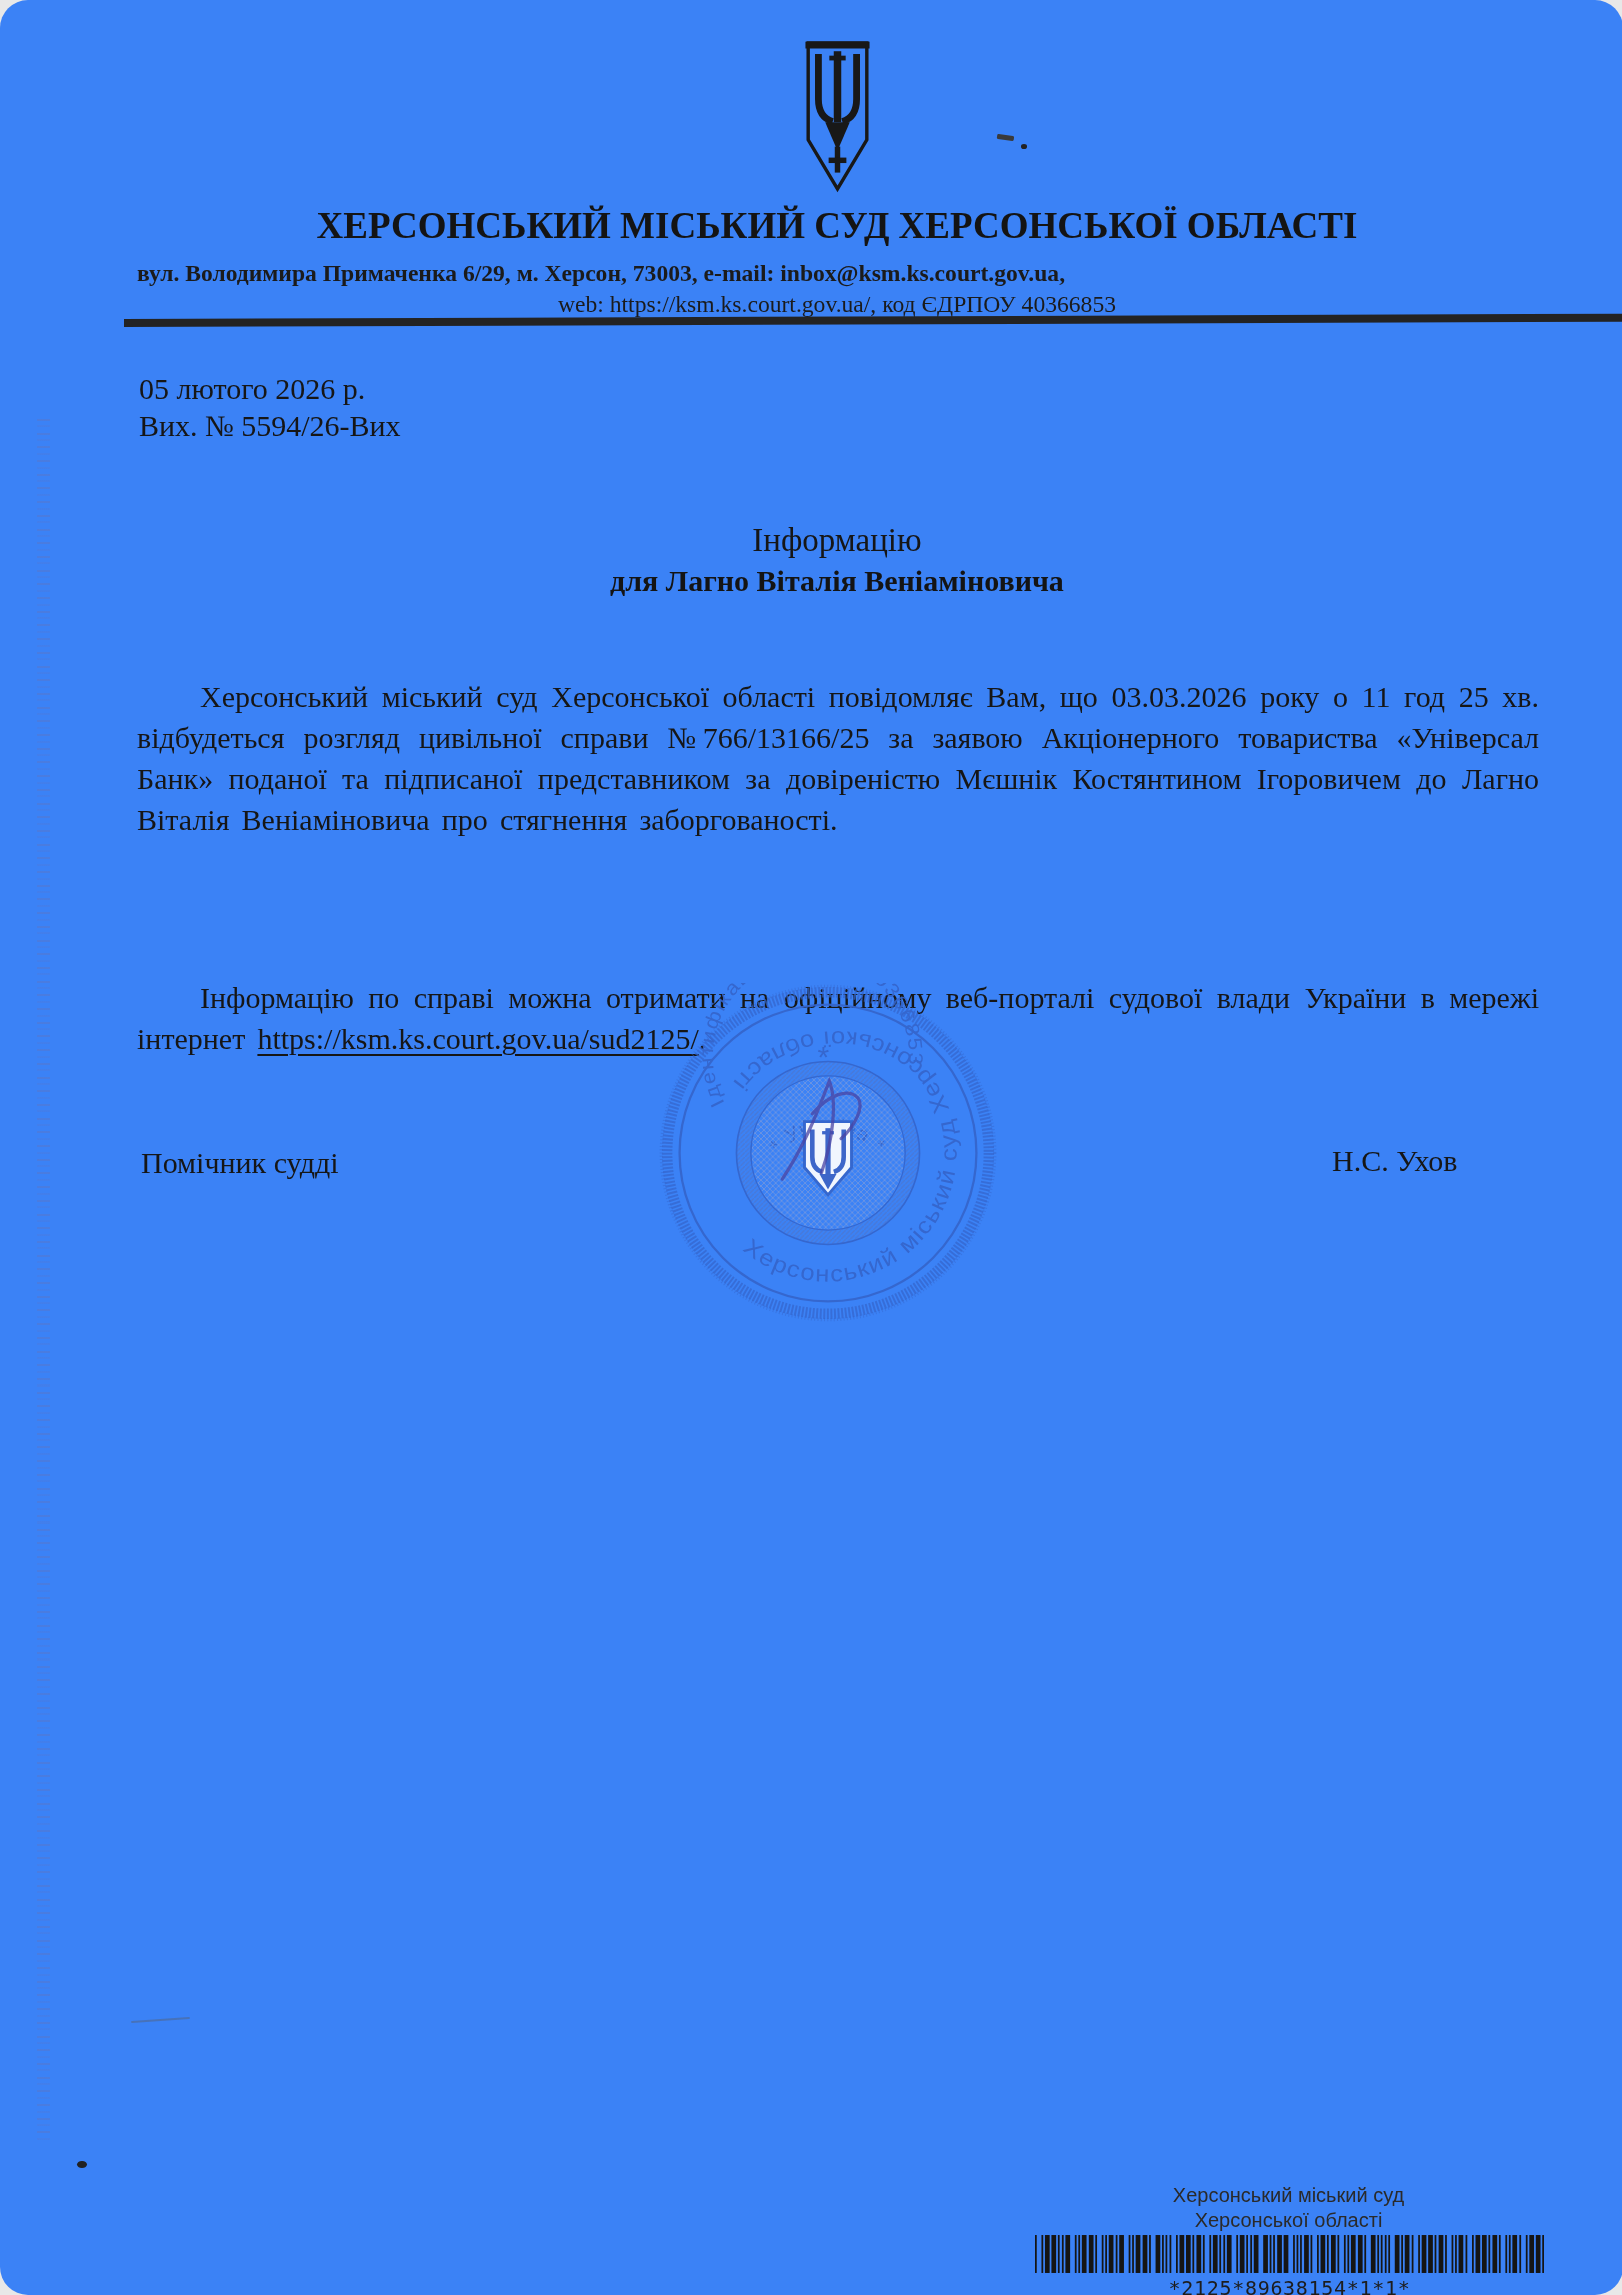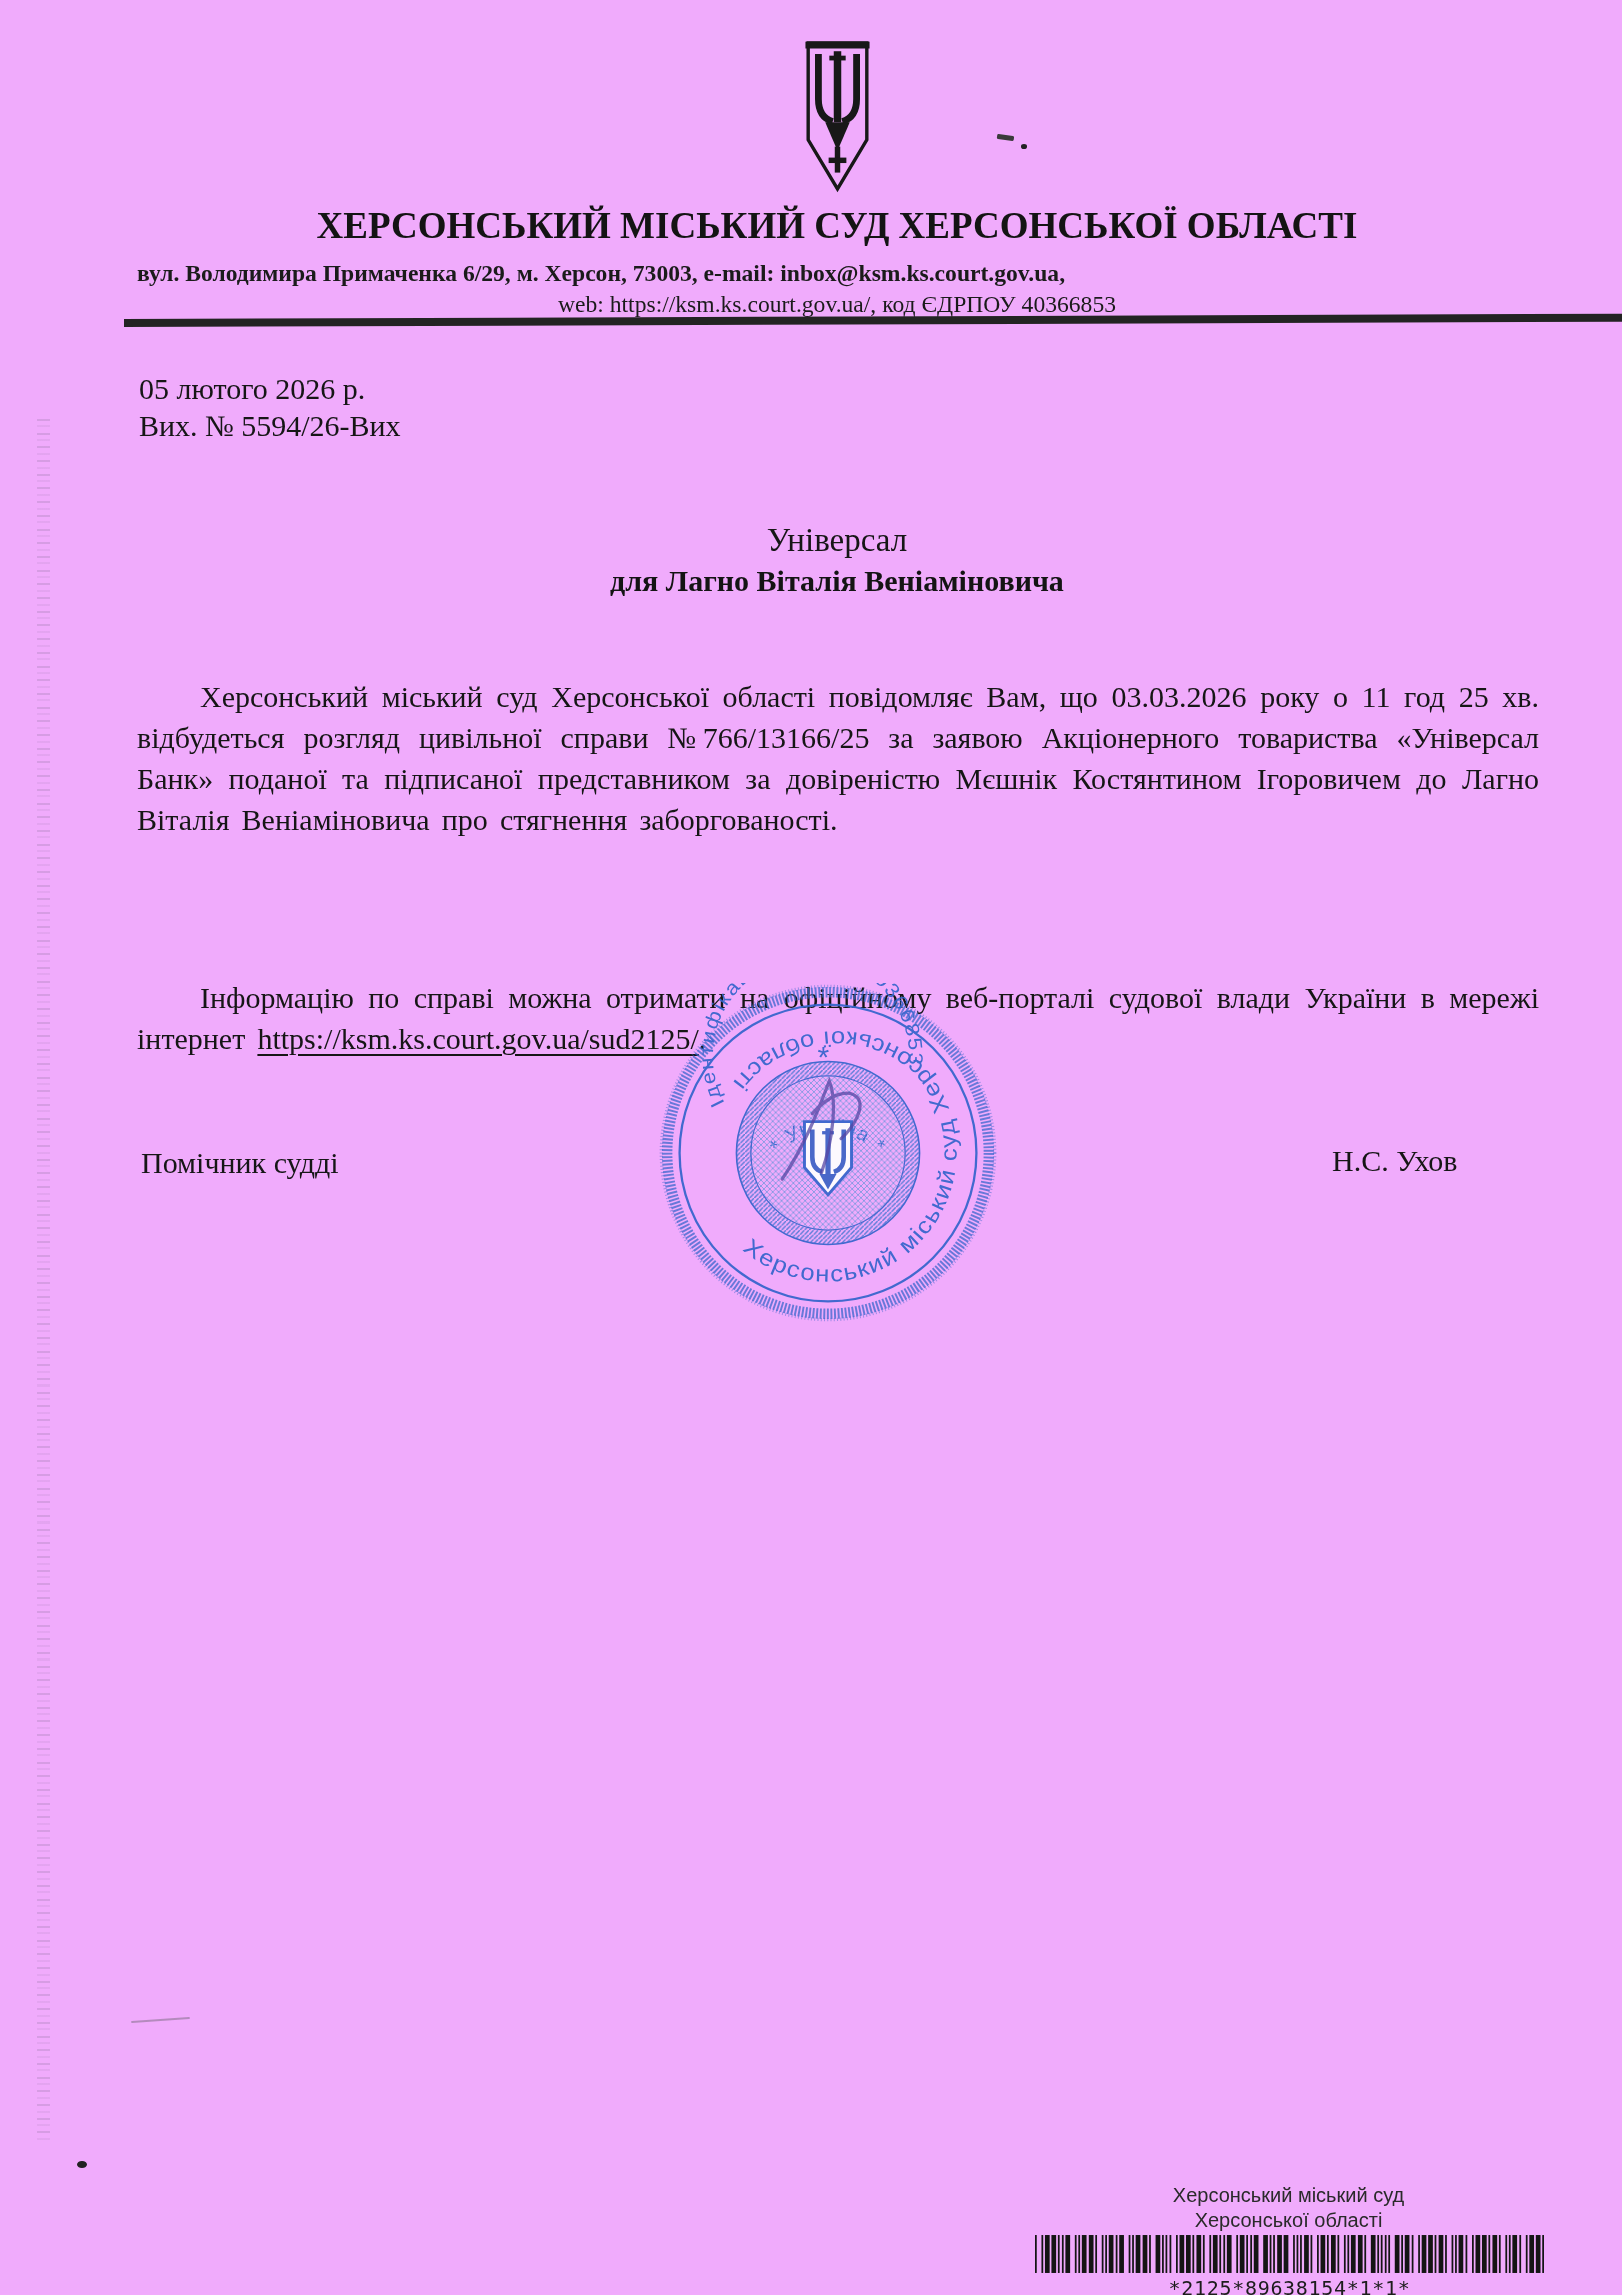--- a/index.html
+++ b/index.html
@@ -1,22 +1,23 @@
 <!DOCTYPE html>
 <html style="font-size:10.5px"><head>
 <meta charset="utf-8">
 <style>
   html,body{margin:0;padding:0;background:#e8e8e8;}
   #page{
     position:relative;
     width:1623px;height:2295px;
-    background:#f0abfc;
+    background:#3b82f6;
     overflow:hidden;
     font-family:"Liberation Serif","DejaVu Serif",serif;
     color:#1c1c1c;
+    border-radius:28px;
   }
   
   .emblem{position:absolute;left:800px;top:34px;width:75px;height:164px;}
   .hdr-title{
     position:absolute;left:137px;top:204px;width:1400px;
     text-align:center;font-weight:bold;font-size:37px;letter-spacing:0px;
     color:#141414;
   }
   .hdr-addr1{
     position:absolute;left:137px;top:260px;width:1400px;
@@ -110,21 +111,21 @@
   <div class="hdr-title">ХЕРСОНСЬКИЙ МІСЬКИЙ СУД ХЕРСОНСЬКОЇ ОБЛАСТІ</div>
   <div class="hdr-addr1">вул. Володимира Примаченка  6/29, м. Херсон, 73003, e-mail: inbox@ksm.ks.court.gov.ua,</div>
   <div class="hdr-addr2">web: https://ksm.ks.court.gov.ua/, код ЄДРПОУ 40366853</div>
   <div class="rule"></div>
 
   <div class="refblock">
     <div>05 лютого 2026 р.</div>
     <div>Вих. № 5594/26-Вих</div>
   </div>
 
-  <div class="ann-title">Універсал</div>
+  <div class="ann-title">Інформацію</div>
   <div class="ann-sub">для Лагно Віталія Веніаміновича</div>
 
   <div class="body-text p1"><span class="indent"></span><span>Херсонський міський суд Херсонської області повідомляє Вам, що 03.03.2026 року о 11 год 25 хв. відбудеться розгляд цивільної справи №766/13166/25 за заявою Акціонерного товариства «Універсал Банк» поданої та підписаної представником за довіреністю Мєшнік Костянтином Ігоровичем до Лагно Віталія Веніаміновича про стягнення заборгованості.</span></div>
 
 
   <div class="body-text p3"><span class="indent"></span><span>Інформацію по справі можна отримати на офіційному веб-порталі судової влади України в мережі інтернет </span><span class="doc-link">https://ksm.ks.court.gov.ua/sud2125/</span><span>.</span></div>
 
   <svg class="stamp" viewBox="0 0 520 520">
     <defs>
       <pattern id="hatch" width="7" height="7" patternUnits="userSpaceOnUse" patternTransform="rotate(0)">

